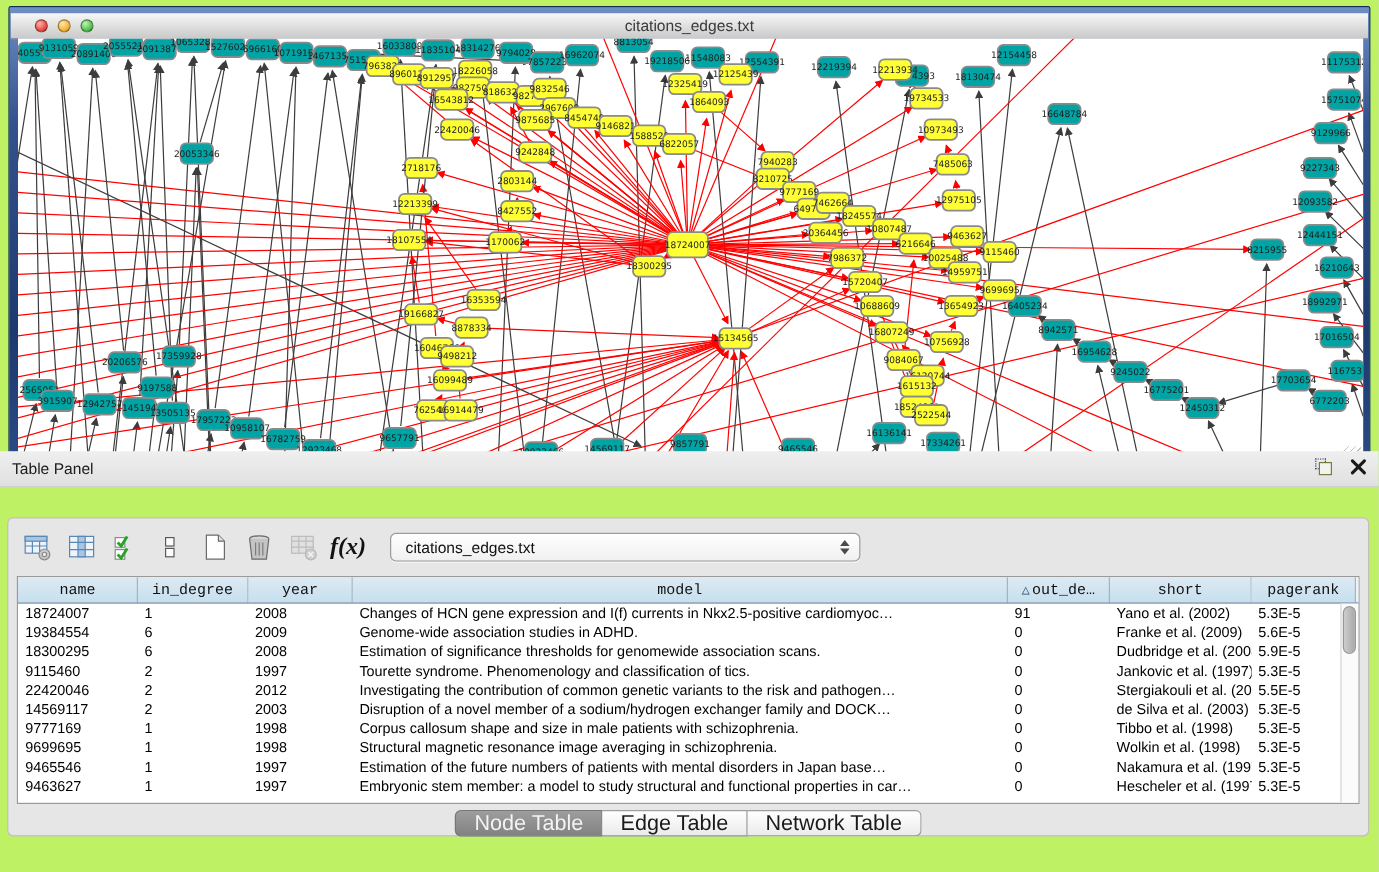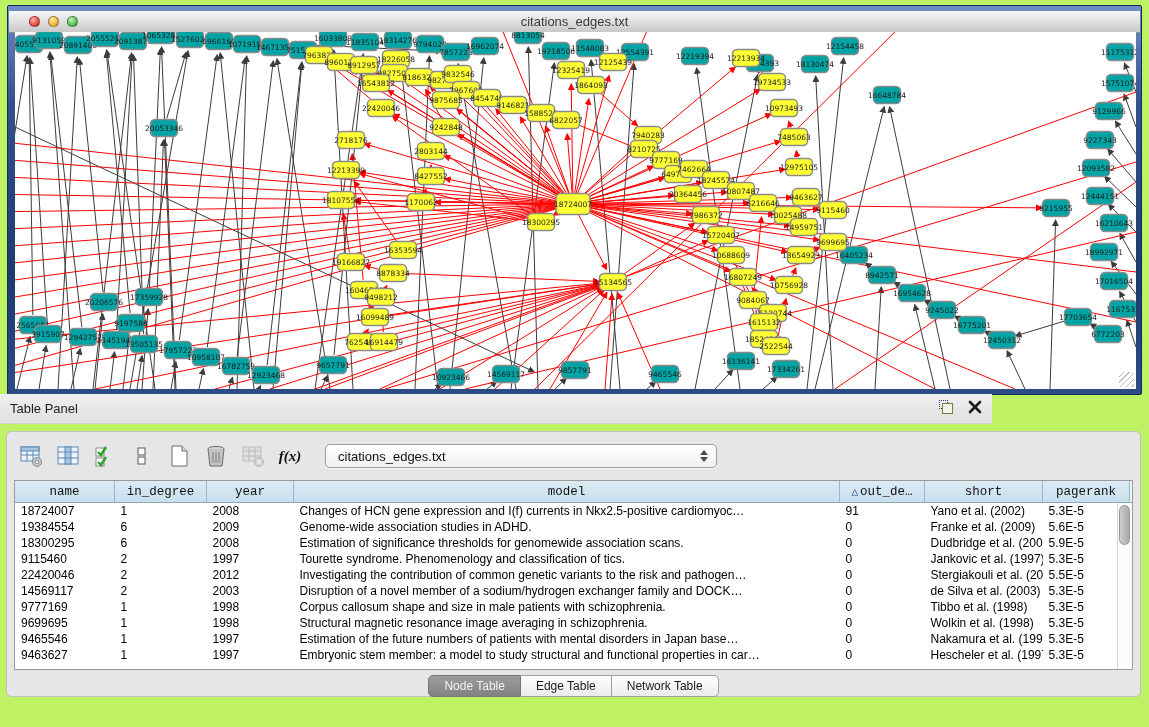--- a/index.html
+++ b/index.html
@@ -18,34 +18,34 @@
   .tl.y{background:radial-gradient(circle at 35% 30%,#ffe9ad,#f5b63e 60%,#c08a1e);}
   .tl.g{background:radial-gradient(circle at 35% 30%,#c2f5b6,#58c453 60%,#2e8f2e);}
   .net-title{position:absolute;left:0;right:0;top:0;height:21px;line-height:21px;text-align:center;
              font-size:13px;color:#3a3a3a;}
   .net-canvas{position:absolute;left:7px;top:26px;width:1121px;height:357px;background:#ffffff;overflow:hidden;}
   .net-canvas svg{position:absolute;left:0;top:0;}
   .resize-grip{position:absolute;right:2px;bottom:2px;width:15px;height:15px;opacity:.8;
                background:repeating-linear-gradient(135deg,transparent 0 3px,#b0b0b0 3px 4px);}
 
   
-  .panel-header{position:absolute;left:0;top:394px;width:992px;height:29px;
+  .panel-header{position:absolute;left:0;top:376px;width:1149px;height:29px;
                 background:linear-gradient(#efefef,#e0e0e0);border-bottom:1px solid #cfcfcf;}
   .panel-title{position:absolute;left:10px;top:0;line-height:29px;font-size:13px;color:#1c1c1c;}
   .panel-hdr-icons{position:absolute;right:10px;top:5px;display:flex;gap:14px;align-items:center;}
   .float-ic{position:relative;width:16px;height:16px;}
   .float-ic .sq1{position:absolute;right:1px;bottom:1px;width:9px;height:9px;border:1px solid #7a7a3a;background:#f4f4ee;}
   .float-ic .sq2{position:absolute;left:1px;top:1px;width:7px;height:7px;border:1px dotted #30406e;background:transparent;}
   .close-ic{width:14px;height:14px;}
 
   .panel-body{position:absolute;left:6px;top:431px;width:1135px;height:266px;box-sizing:border-box;
               background:#e6e6e6;border:1px solid #bfbfbf;border-radius:5px;}
   .toolbar{position:absolute;left:10px;top:6px;height:36px;display:flex;align-items:center;gap:9px;}
   .tool-btn{width:28px;height:28px;display:flex;align-items:center;justify-content:center;background:transparent;border:0;padding:0;}
-  .fx{font-family:"Liberation Serif",serif;font-style:italic;font-weight:bold;font-size:15px;color:#111;}
+  .fx{font-family:"Liberation Serif",serif;font-style:italic;font-weight:bold;font-size:20px;color:#111;}
   .combo{margin-left:12px;width:392px;height:24px;box-sizing:border-box;border:1px solid #9c9c9c;border-radius:5px;
          background:linear-gradient(#ffffff,#f0f0f0);display:flex;align-items:center;justify-content:space-between;
          padding:0 8px 0 12px;font-size:13px;color:#111;box-shadow:0 1px 0 rgba(255,255,255,.7);}
   .combo-arrows{display:flex;flex-direction:column;gap:2px;align-items:center;}
   .combo-arrows i{display:block;width:0;height:0;border-left:4px solid transparent;border-right:4px solid transparent;}
   .combo-arrows .up{border-bottom:5px solid #4a4a4a;}
   .combo-arrows .dn{border-top:5px solid #4a4a4a;}
 
   .table-wrap{position:absolute;left:7px;right:7px;top:48px;height:190px;background:#fff;
               border:1px solid #9a9a9a;box-sizing:border-box;overflow:hidden;}
@@ -55,21 +55,21 @@
                 text-align:center;padding:0 2px;white-space:nowrap;overflow:hidden;font-family:Liberation Mono, monospace;}
   table.grid th.filler{background:#eef3f7;border-right:0;}
   table.grid td{height:16px;font-size:12px;color:#000;padding:0 6px;white-space:nowrap;overflow:hidden;}
   .sort-tri{color:#1c3f66;font-size:11px;margin-right:2px;}
   .c0{width:95px}.c1{width:87px}.c2{width:82px}.c3{width:541px}.c4{width:80px}.c5{width:113px}.c6{width:82px}.c7{width:26px}
   .vscroll{position:absolute;top:22px;right:0;bottom:0;width:14px;background:#fbfbfb;border-left:1px solid #d5d5d5;}
   .vthumb{position:absolute;left:1px;top:2px;width:11px;height:40px;border-radius:6px;
           background:linear-gradient(90deg,#cdcdcd,#a9a9a9);border:1px solid #979797;box-sizing:border-box;}
 
   .seg-tabs{position:absolute;left:0;right:0;top:243px;display:flex;justify-content:center;}
-  .seg-btn{height:22px;line-height:20px;font-size:12px;padding:0 15px;border:1px solid #9e9e9e;border-left-width:0;
+  .seg-btn{height:22px;line-height:20px;font-size:18px;padding:0 15px;border:1px solid #9e9e9e;border-left-width:0;
            background:linear-gradient(#ffffff,#ebebeb);color:#1a1a1a;font-family:"Liberation Sans",sans-serif;}
   .seg-btn:first-child{border-radius:5px 0 0 5px;border-left-width:1px;}
   .seg-btn:last-child{border-radius:0 5px 5px 0;}
   .seg-btn.active{background:linear-gradient(#9d9d9d,#828282);color:#f3f3f3;border-color:#767676;}
 
   
   .status-bar{position:absolute;left:0;top:700px;width:1149px;height:27px;box-sizing:border-box;
               background:linear-gradient(#f4f4f4,#d9d9d9);border-top:1px solid #b0b0b0;
               display:flex;align-items:center;justify-content:flex-end;padding-right:12px;gap:7px;font-size:12.5px;color:#222;}
   .mem-dot{width:14px;height:14px;border-radius:50%;border:1px solid #6a9a6a;box-sizing:border-box;

